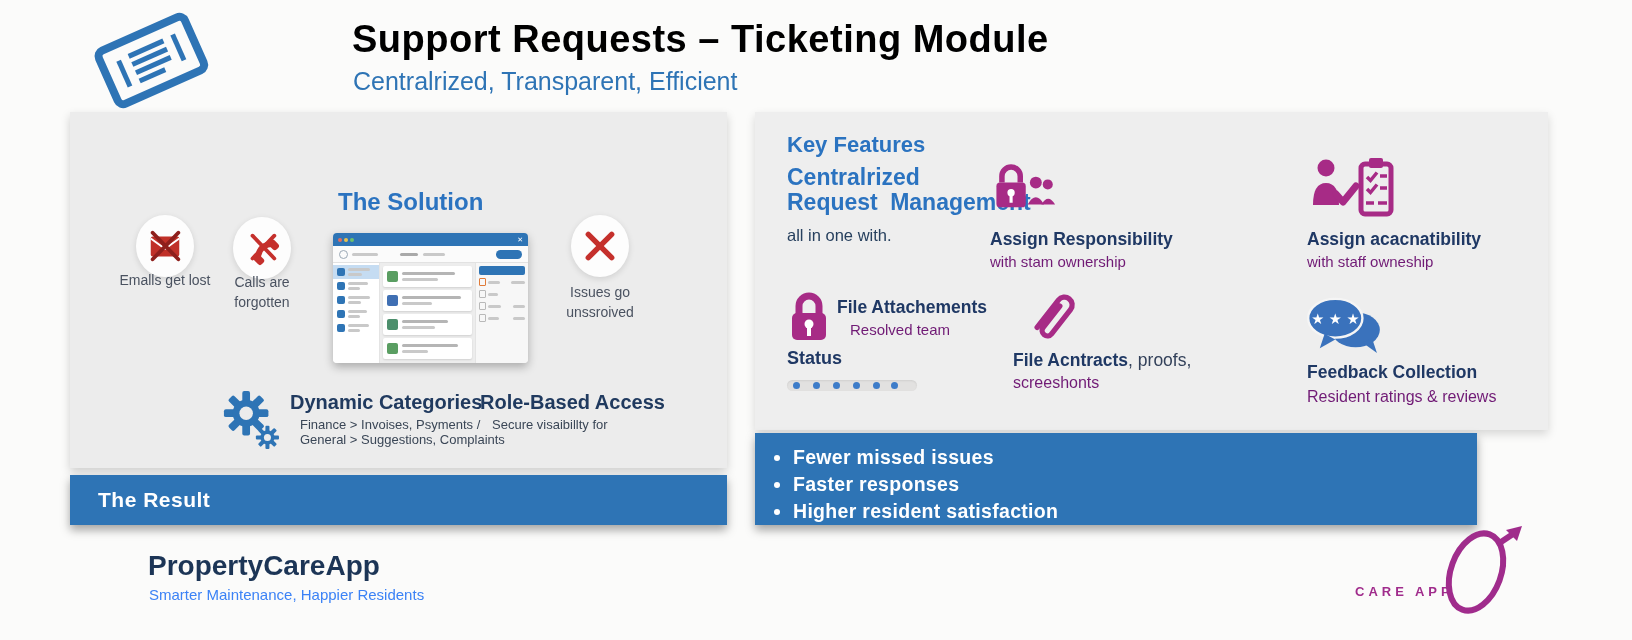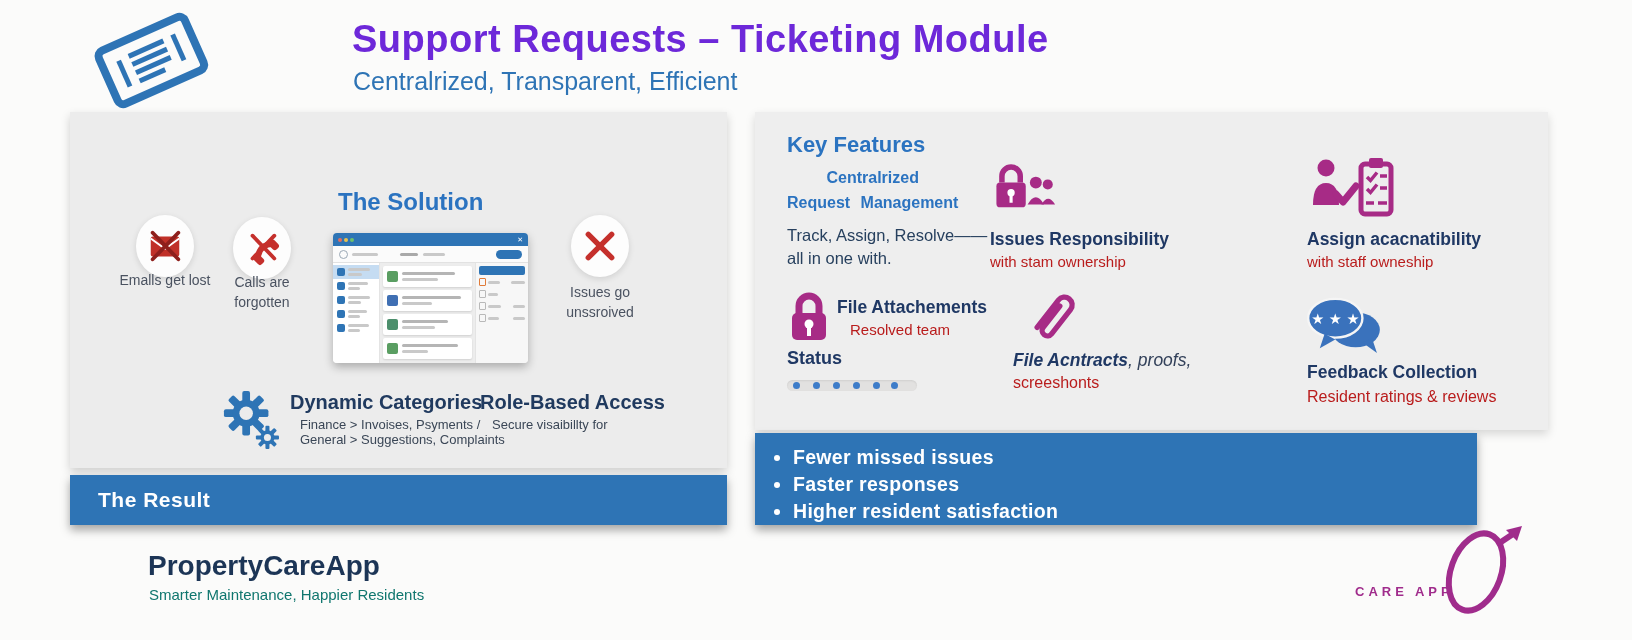--- a/index.html
+++ b/index.html
@@ -4,21 +4,21 @@
 <style>
   html,body{margin:0;padding:0;}
   body{
     width:1632px;height:640px;position:relative;overflow:hidden;
     background:#fbfbfa;
     font-family:"Liberation Sans", sans-serif;
     -webkit-font-smoothing:antialiased;
   }
   .abs{position:absolute;}
   
-  .slide-title{left:352px;top:18px;font-size:38px;font-weight:bold;color:#6d28d9;letter-spacing:.5px;}
+  .slide-title{left:352px;top:18px;font-size:38px;font-weight:bold;color:#000000;letter-spacing:.5px;}
   .slide-subtitle{left:353px;top:67px;font-size:25px;color:#2e74b5;}
   .ticket-wrap{left:88px;top:8px;width:124px;height:104px;}
   
   .left-panel{left:70px;top:112px;width:657px;height:356px;background:#ececec;box-shadow:0 4px 9px rgba(0,0,0,.18);}
   .problem-heading{left:28px;top:16px;font-size:21px;font-weight:bold;color:#1f3350;}
   .solution-heading{left:268px;top:76px;width:180px;font-size:24px;font-weight:bold;color:#2b73c0;}
   .prob-circle{width:58px;height:62px;border-radius:50%;background:#fdfdfd;box-shadow:0 2px 6px rgba(0,0,0,.12);display:flex;align-items:center;justify-content:center;}
   .prob-label{font-size:14px;color:#4a5260;text-align:center;line-height:20px;}
   .cap-title{font-size:20px;font-weight:bold;color:#203a5f;}
   .cap-desc{font-size:13px;color:#3a4656;line-height:15px;}
@@ -38,34 +38,34 @@
   .mk-main{flex:1;background:#ededed;padding:3px;}
   .mk-card{background:#fff;border-radius:2px;height:21px;margin-bottom:3px;box-shadow:0 1px 2px rgba(0,0,0,.12);display:flex;align-items:center;gap:4px;padding:0 4px;}
   .mk-thumb{width:11px;height:11px;border-radius:2px;flex:none;}
   .mk-right{width:46px;background:#f7f7f7;border-left:1px solid #e4e4e4;padding:3px;}
   .mk-rhead{height:9px;border-radius:2px;background:#2e74b5;margin-bottom:3px;}
   .mk-rrow{display:flex;align-items:center;gap:2px;margin-bottom:4px;}
   .mk-ricon{width:5px;height:6px;border:1px solid #b9b9b9;border-radius:1px;flex:none;}
   
   .right-panel{left:755px;top:112px;width:793px;height:318px;background:#eeeeee;box-shadow:0 4px 9px rgba(0,0,0,.15);}
   .kf-heading{left:32px;top:20px;font-size:22px;font-weight:bold;color:#2b73c0;}
-  .kf-blue{font-size:16px;font-weight:bold;color:#2b73c0;line-height:25px;text-align:center;}
+  .kf-blue{font-size:23px;font-weight:bold;color:#2b73c0;line-height:25px;}
   .kf-desc{font-size:16.5px;color:#27405e;line-height:23px;}
   .feat-title{font-size:17.5px;font-weight:bold;color:#1f3864;}
-  .feat-desc{font-size:15px;color:#b91c1c;}
+  .feat-desc{font-size:15px;color:#701a75;}
   .status-label{font-size:18px;font-weight:bold;color:#1f3864;}
   .status-track{width:130px;height:11px;background:#e2e1e0;border-radius:6px;box-shadow:inset 0 1px 2px rgba(0,0,0,.08);}
   .status-dot{position:absolute;top:2px;width:7px;height:7px;border-radius:50%;background:#3d7cc9;}
   .benefits-box{left:755px;top:433px;width:722px;height:92px;background:#2e74b5;box-shadow:0 5px 9px rgba(0,0,0,.35);}
   .benefits-box ul{margin:11px 0 0 0;padding-left:38px;}
   .benefits-box li{font-size:19.5px;font-weight:bold;color:#ffffff;line-height:27px;letter-spacing:.3px;}
   .wordspace{word-spacing:6px;}
   
   .brand-name{left:148px;top:550px;font-size:28px;font-weight:bold;color:#1c3556;}
-  .brand-tagline{left:149px;top:586px;font-size:15px;color:#0f766e;}
+  .brand-tagline{left:149px;top:586px;font-size:15px;color:#3b82f6;}
   .logo{left:1340px;top:528px;width:210px;height:88px;}
   .logo-top{position:absolute;left:14px;top:26px;font-size:25px;font-weight:900;color:#111111;letter-spacing:2px;}
   .logo-bottom{position:absolute;left:15px;top:56px;font-size:13px;font-weight:bold;color:#a02c8c;letter-spacing:4px;}
   .logo-swoosh{position:absolute;left:78px;top:-6px;}
 </style>
 </head>
 <body>
 
 <div class="abs ticket-wrap">
   <svg width="124" height="104" viewBox="0 0 124 104">
@@ -280,39 +280,38 @@
 </div>
 
 <div class="abs right-panel">
   <div class="abs kf-heading">Key Features</div>
 
   <div class="abs kf-blue" style="left:32px;top:53px;">
     <div>Centralrized</div>
     <div class="wordspace">Request Management</div>
   </div>
   <div class="abs kf-desc" style="left:32px;top:112px;">
-    <div>Track, Assign, Resolve——</div>
     <div>all in one with.</div>
   </div>
 
   <div class="abs" style="left:235px;top:48px;width:66px;height:58px;">
     <svg width="66" height="58" viewBox="0 0 72 62">
       <g fill="#a72b86">
         <path d="M13 24 v-7 a10 10 0 0 1 20 0 v7" fill="none" stroke="#a72b86" stroke-width="6"></path>
         <rect x="7" y="24" width="32" height="27" rx="4"></rect>
         <circle cx="23" cy="35" r="4" fill="#ffffff"></circle>
         <rect x="21.3" y="37" width="3.4" height="9" fill="#ffffff"></rect>
         <circle cx="50" cy="24" r="6.5"></circle>
         <path d="M41 48 q9 -16 18 0 z"></path>
         <circle cx="63" cy="26" r="5.5"></circle>
         <path d="M56 48 q7.5 -13 15 0 z"></path>
       </g>
     </svg>
   </div>
-  <div class="abs feat-title" style="left:235px;top:117px;">Issues Responsibility</div>
+  <div class="abs feat-title" style="left:235px;top:117px;">Assign Responsibility</div>
   <div class="abs feat-desc" style="left:235px;top:141px;">with stam ownership</div>
 
   <div class="abs" style="left:552px;top:43px;width:88px;height:66px;">
     <svg width="88" height="66" viewBox="0 0 88 66">
       <g fill="#a72b86">
         <circle cx="19" cy="13" r="8.5"></circle>
         <path d="M6 50 q0 -22 13 -22 q13 0 13 22 z"></path>
         <path d="M29 39 l7 8 l13 -16" stroke="#a72b86" stroke-width="7" fill="none" stroke-linecap="round" stroke-linejoin="round"></path>
         <rect x="54" y="9" width="30" height="50" rx="4" fill="none" stroke="#a72b86" stroke-width="5"></rect>
         <rect x="62" y="3" width="14" height="10" rx="2"></rect>
@@ -348,21 +347,21 @@
     <span class="status-dot" style="left:104px;"></span>
   </div>
 
   <div class="abs" style="left:275px;top:174px;width:50px;height:62px;">
     <svg width="50" height="62" viewBox="0 0 52 64">
       <g transform="rotate(38 26 32)">
         <path d="M18 52 V16 a8 8 0 0 1 16 0 v32 a5.5 5.5 0 0 1 -11 0 V20" fill="none" stroke="#a72b86" stroke-width="5.5" stroke-linecap="round"></path>
       </g>
     </svg>
   </div>
-  <div class="abs" style="left:258px;top:238px;font-size:17.5px;color:#33415a;font-style:italic;">
+  <div class="abs" style="left:258px;top:238px;font-size:17.5px;color:#33415a;">
     <span class="feat-title">File Acntracts</span><span>, proofs,</span>
   </div>
   <div class="abs feat-desc" style="left:258px;top:262px;font-size:16px;">screeshonts</div>
 
   <div class="abs" style="left:548px;top:182px;width:82px;height:62px;">
     <svg width="82" height="62" viewBox="0 0 82 64">
       <ellipse cx="53" cy="37" rx="25" ry="18" fill="#3a72bc"></ellipse>
       <path d="M60 50 l15 11 l-5 -15 z" fill="#3a72bc"></path>
       <ellipse cx="32" cy="25" rx="28" ry="20" fill="#3a72bc" stroke="#f5f5f5" stroke-width="2.5"></ellipse>
       <path d="M21 41 l-5 15 l16 -9 z" fill="#3a72bc"></path>

